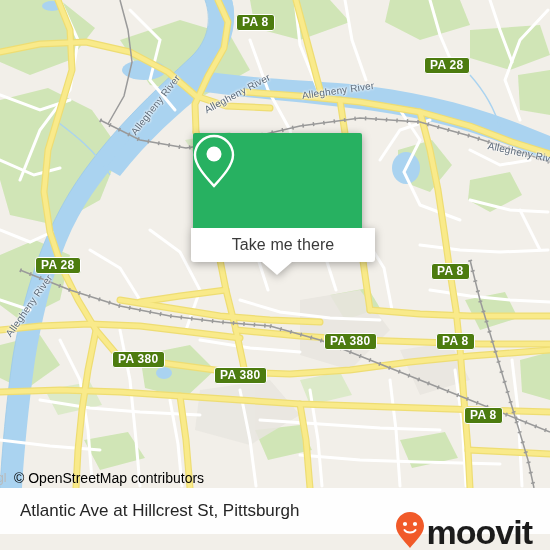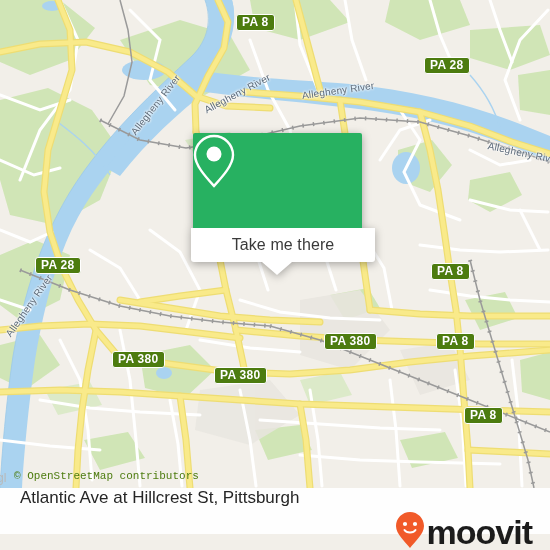--- a/index.html
+++ b/index.html
@@ -83,36 +83,36 @@
     top:129px;
     width:0;height:0;
     border-left:15px solid transparent;
     border-right:15px solid transparent;
     border-top:13px solid #ffffff;
   }
 
   
   .attrib{
     position:absolute;left:14px;top:470px;
-    font-size:11px;color:#4d7c0f;
-    font-family:Liberation Mono, monospace;
+    font-size:14px;color:#000000;
+    font-family:Liberation Sans, sans-serif;
     white-space:nowrap;
   }
   .attrib-ghost{
     position:absolute;left:-3px;top:471px;
     font-size:12px;color:#b9b9b9;
     font-family:"Liberation Sans", sans-serif;
   }
 
   
   .footer{
     position:absolute;left:0;top:488px;
     width:550px;height:46px;
     background:rgba(255,255,255,.93);
-    display:flex;
+    display:flex;align-items:center;
   }
   .footer-title{
     margin-left:20px;
     font-size:17px;color:#262626;
     font-family:"Liberation Sans", sans-serif;
     white-space:nowrap;
   }
   .logo{
     position:absolute;right:18px;top:50%;
     transform:translateY(-50%);

